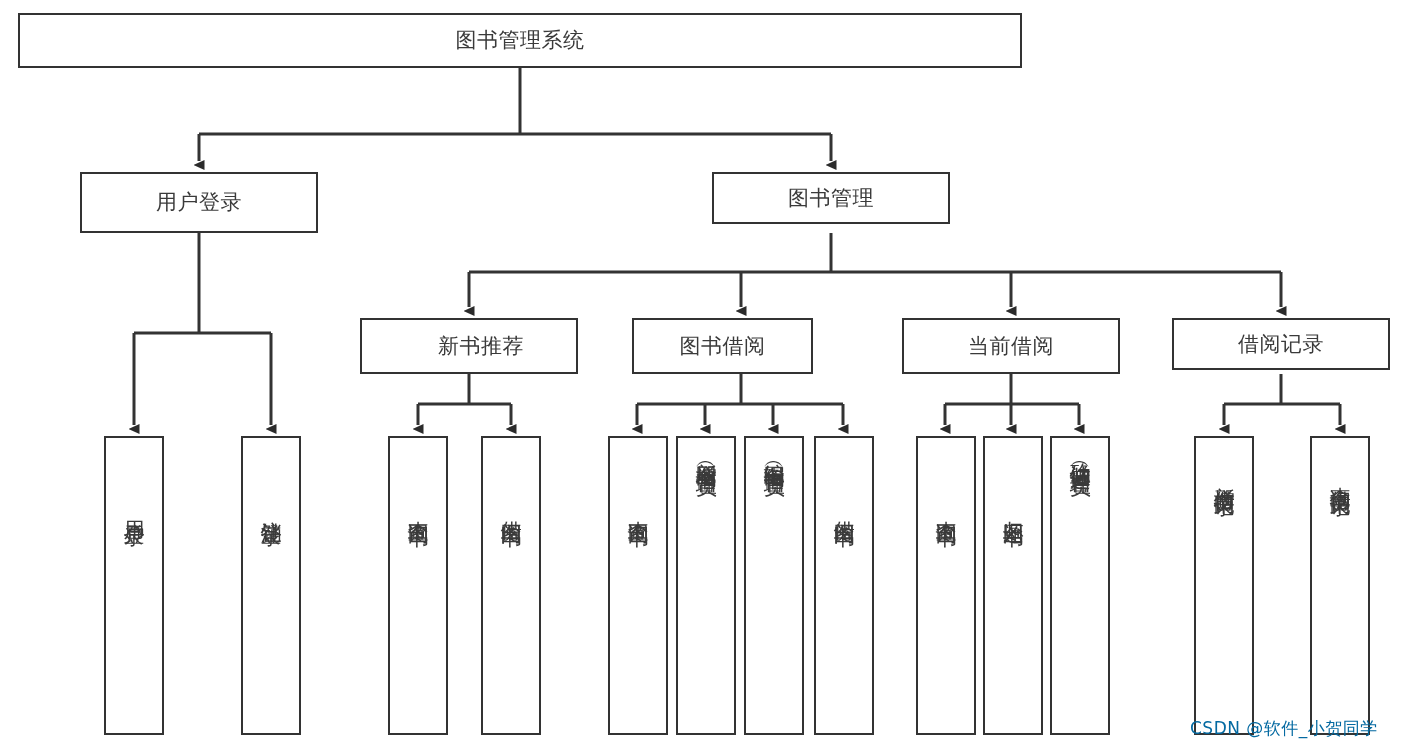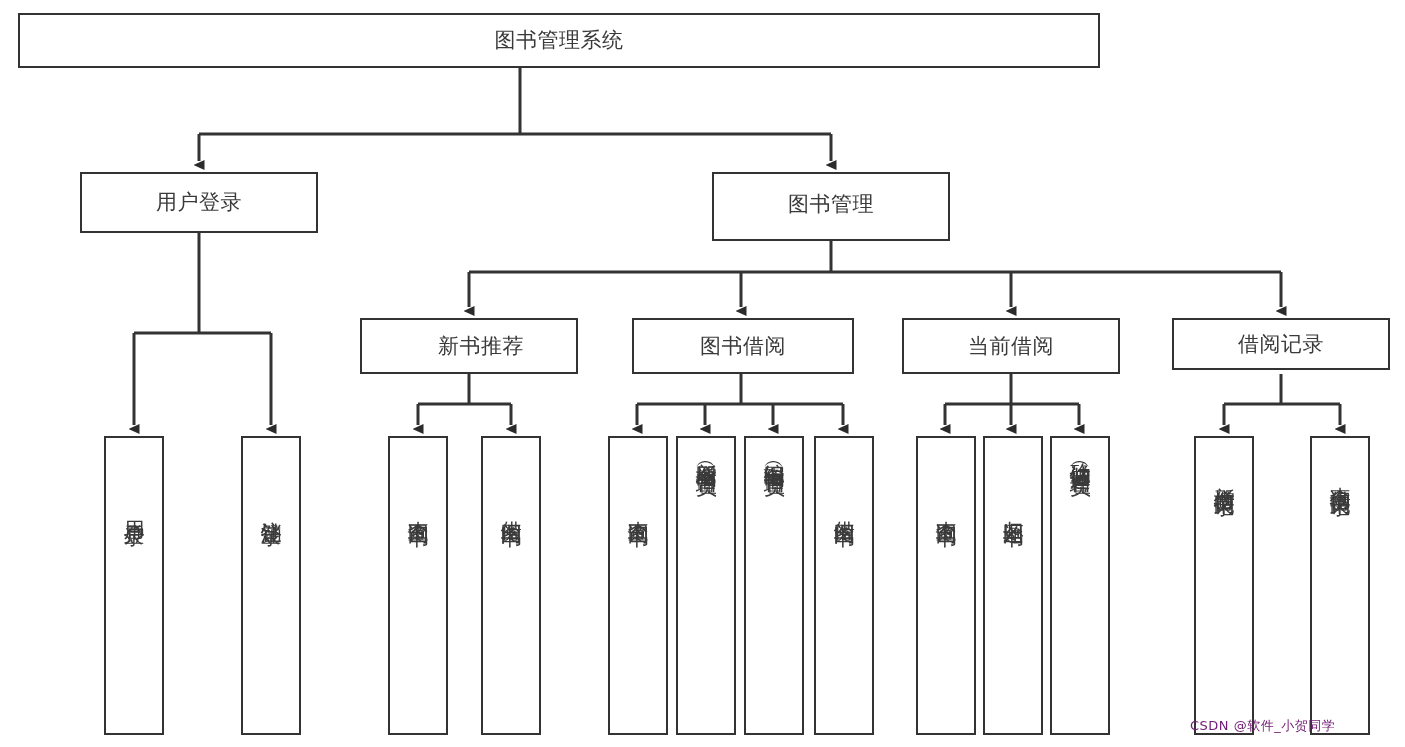--- a/index.html
+++ b/index.html
@@ -55,22 +55,22 @@
   .node.vertical .node-label {
     writing-mode: vertical-rl;
     text-orientation: upright;
     font-size: 21px;
     line-height: 1.55;
     letter-spacing: 2px;
     white-space: nowrap;
   }
   .watermark {
     position: absolute;
-    color: #701a75;
-    font-size: 13px;
+    color: #0369a1;
+    font-size: 17px;
     letter-spacing: 0.5px;
     white-space: nowrap;
     z-index: 5;
   }
 </style>
 </head>
 <body>
 
 <div id="diagram-canvas">
 
@@ -117,35 +117,35 @@
       <path d="M1011,404 L1011,425" marker-end="url(#arrow)"></path>
       <path d="M1079,404 L1079,425" marker-end="url(#arrow)"></path>
 
       <path d="M1281,374 L1281,404"></path>
       <path d="M1224,404 L1340,404"></path>
       <path d="M1224,404 L1224,425" marker-end="url(#arrow)"></path>
       <path d="M1340,404 L1340,425" marker-end="url(#arrow)"></path>
     </g>
   </svg>
 
-  <div class="node horizontal" style="left:18px; top:13px; width:1082px; height:55px;">
+  <div class="node horizontal" style="left:18px; top:13px; width:1004px; height:55px;">
     <span class="node-label">图书管理系统</span>
   </div>
 
   <div class="node horizontal" style="left:80px; top:172px; width:238px; height:61px;">
     <span class="node-label">用户登录</span>
   </div>
-  <div class="node horizontal" style="left:712px; top:172px; width:238px; height:69px;font-family:Liberation Mono, monospace;">
+  <div class="node horizontal" style="left:712px; top:172px; width:238px; height:52px;">
     <span class="node-label">图书管理</span>
   </div>
 
   <div class="node horizontal" style="left:360px; top:318px; width:218px; height:56px;padding-left:24px;">
     <span class="node-label">新书推荐</span>
   </div>
-  <div class="node horizontal" style="left:632px; top:318px; width:222px; height:56px;">
+  <div class="node horizontal" style="left:632px; top:318px; width:181px; height:56px;">
     <span class="node-label">图书借阅</span>
   </div>
   <div class="node horizontal" style="left:902px; top:318px; width:218px; height:56px;">
     <span class="node-label">当前借阅</span>
   </div>
   <div class="node horizontal" style="left:1172px; top:318px; width:218px; height:52px;">
     <span class="node-label">借阅记录</span>
   </div>
 
   <div class="node vertical" style="left:104px; top:436px; width:60px; height:299px; padding-top:66px;">

